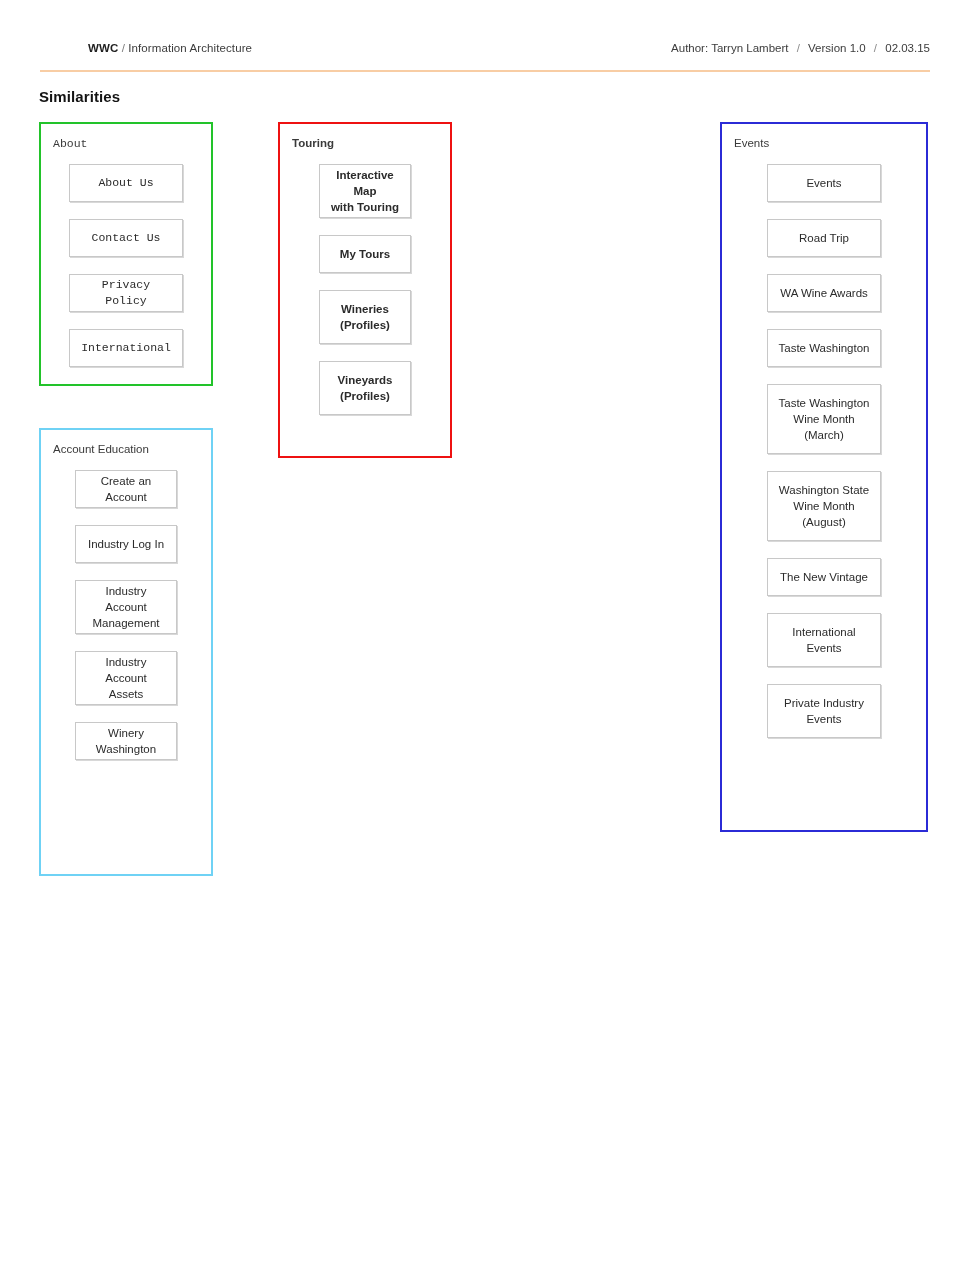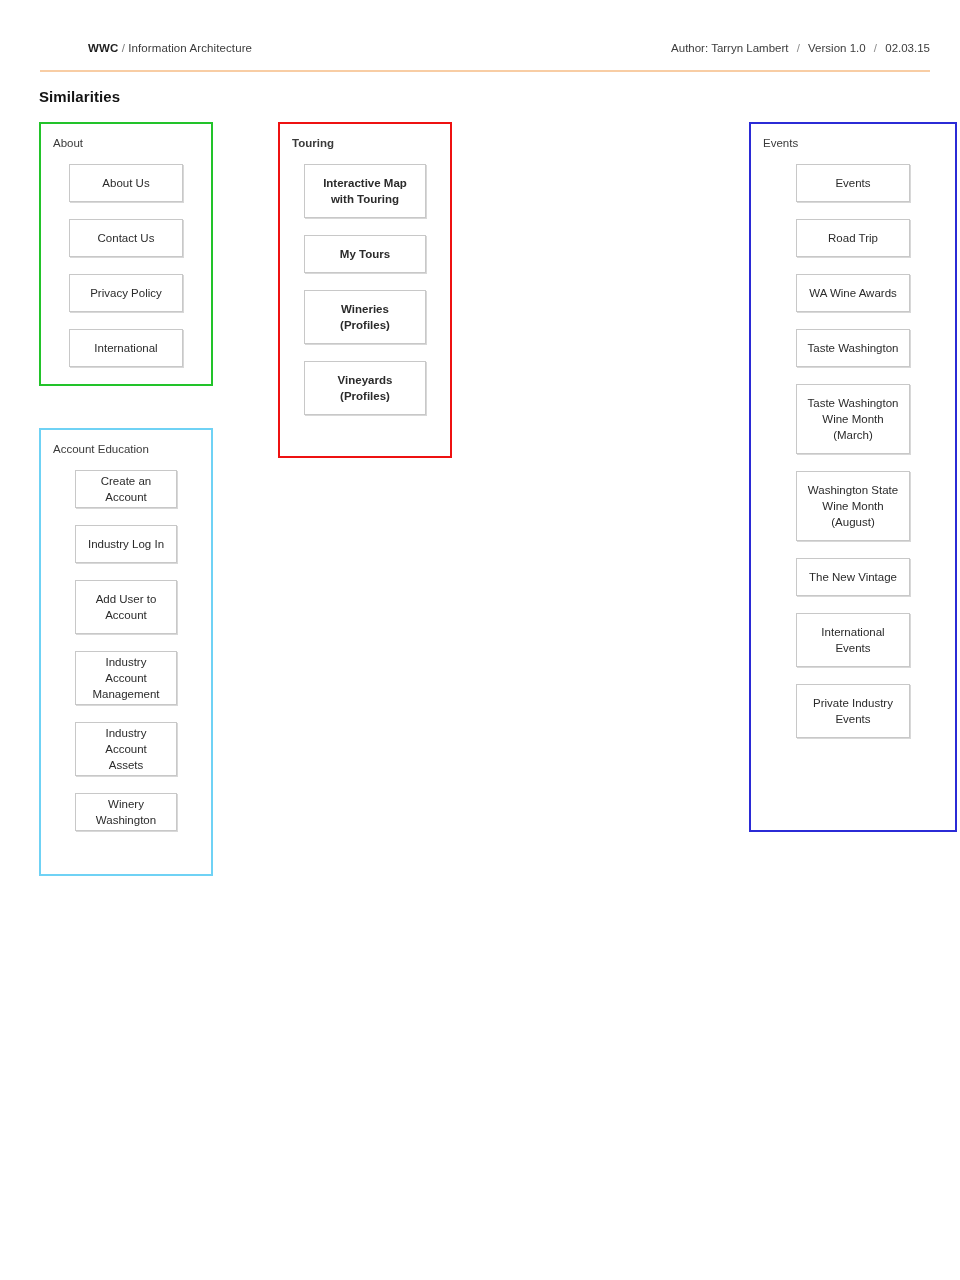--- a/index.html
+++ b/index.html
@@ -133,21 +133,21 @@
   .node.lines2 { height: 54px; }
   .node.lines3 { height: 70px; }
 
   
   .g-about  .node, .g-account .node { width: 115px; }
   .g-touring .node { width: 115px; }
   .g-events  .node { width: 115px; }
 
   .g-about   .node { width: 114px; }
   .g-account .node { width: 102px; }
-  .g-touring .node { width: 122px; }
+  .g-touring .node { width: 92px; }
   .g-events  .node { width: 114px; }
 </style>
 </head>
 <body>
 
 <div class="doc-header">
   <div class="crumb">
     <span class="brand">WWC</span>
     <span class="sep">/</span>
     <span class="section">Information Architecture</span>
@@ -158,21 +158,21 @@
     <span>Version 1.0</span>
     <span class="dot">/</span>
     <span>02.03.15</span>
   </div>
 </div>
 <div class="rule"></div>
 
 <h1 class="page-title">Similarities</h1>
 
 <div class="canvas" id="canvas">
-    <div class="group g-about" style="left: 39px; top: 122px; width: 174px; height: 264px; border-color: rgb(34, 195, 42);">
+    <div class="group g-about" style="left: 39px; top: 122px; width: 174px; height: 264px; border-color: rgb(34, 195, 42); font-family: Liberation Mono, monospace;">
       <div class="group-label">About</div>
       <div class="group-items">
         <div class="node lines1">
           <span class="node-text">About Us</span>
         </div>
         <div class="node lines1">
           <span class="node-text">Contact Us</span>
         </div>
         <div class="node lines1">
           <span class="node-text">Privacy Policy</span>
@@ -185,24 +185,20 @@
     <div class="group g-account" style="left: 39px; top: 428px; width: 174px; height: 448px; border-color: rgb(111, 210, 245);">
       <div class="group-label">Account Education</div>
       <div class="group-items">
         <div class="node lines1">
           <span class="node-text">Create an Account</span>
         </div>
         <div class="node lines1">
           <span class="node-text">Industry Log In</span>
         </div>
         <div class="node lines2">
-          <span class="node-text">Add User to
-Account</span>
-        </div>
-        <div class="node lines2">
           <span class="node-text">Industry Account
 Management</span>
         </div>
         <div class="node lines2">
           <span class="node-text">Industry Account
 Assets</span>
         </div>
         <div class="node lines1">
           <span class="node-text">Winery Washington</span>
         </div>
@@ -221,21 +217,21 @@
         <div class="node lines2">
           <span class="node-text">Wineries
 (Profiles)</span>
         </div>
         <div class="node lines2">
           <span class="node-text">Vineyards
 (Profiles)</span>
         </div>
       </div>
     </div>
-    <div class="group g-events" style="left: 720px; top: 122px; width: 208px; height: 710px; border-color: rgb(43, 43, 214); margin-left: 29px;">
+    <div class="group g-events" style="left: 720px; top: 122px; width: 208px; height: 710px; border-color: rgb(43, 43, 214);">
       <div class="group-label">Events</div>
       <div class="group-items">
         <div class="node lines1">
           <span class="node-text">Events</span>
         </div>
         <div class="node lines1">
           <span class="node-text">Road Trip</span>
         </div>
         <div class="node lines1">
           <span class="node-text">WA Wine Awards</span>

